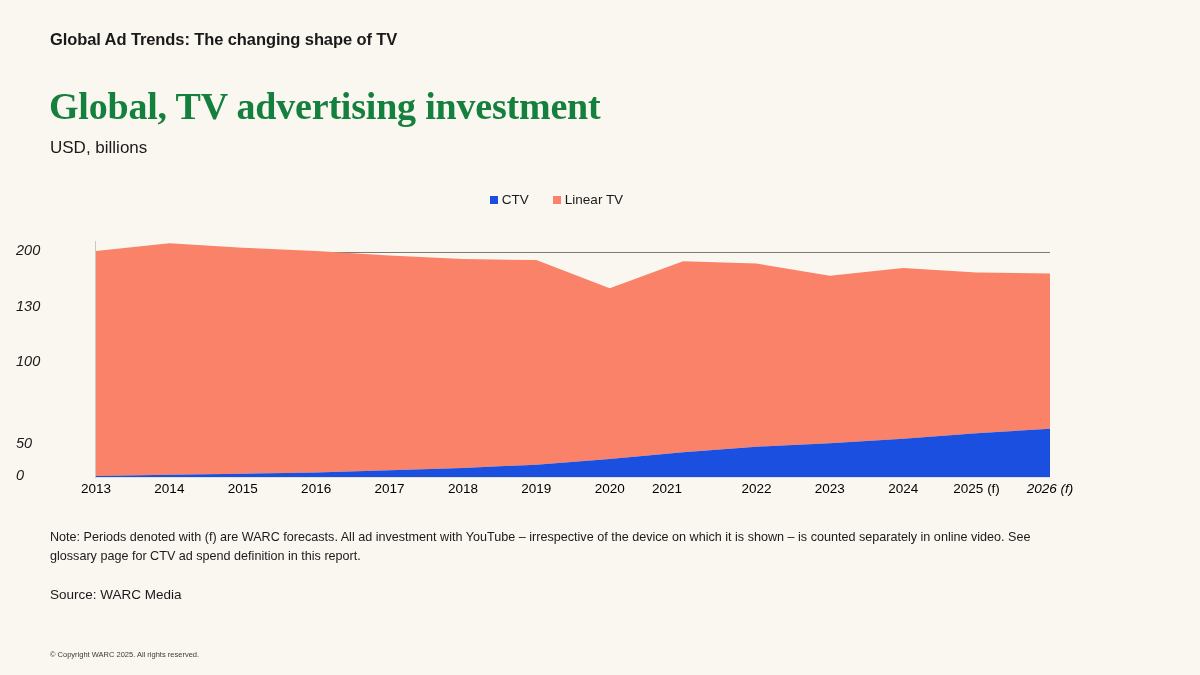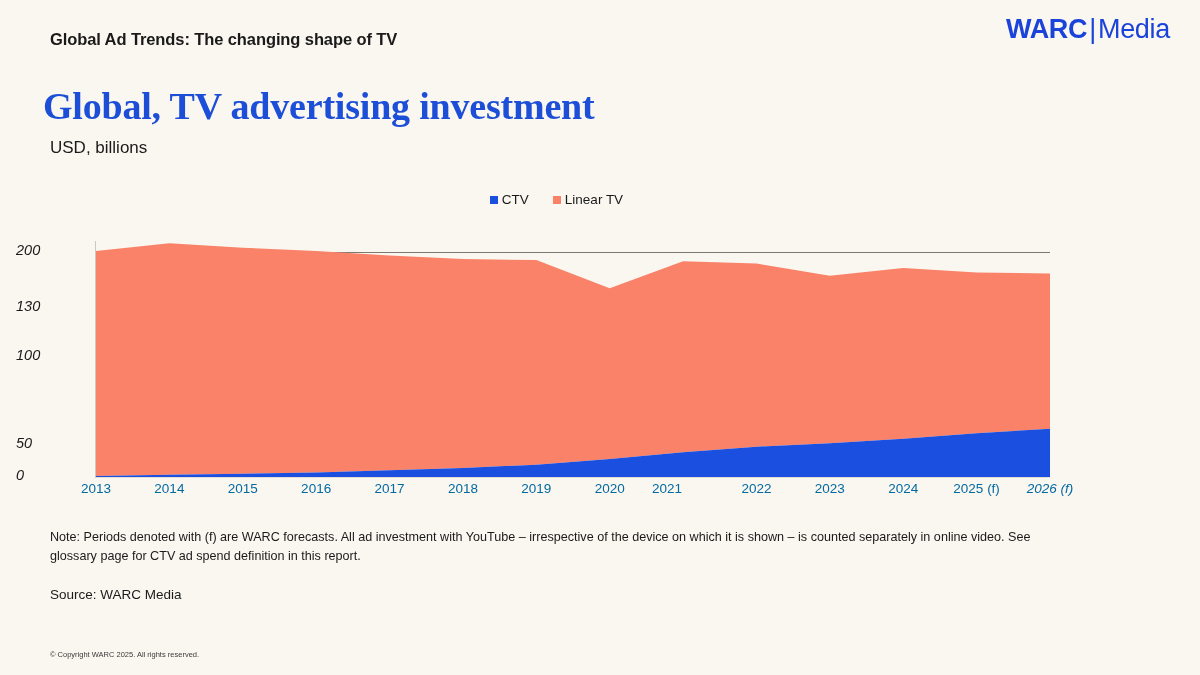--- a/index.html
+++ b/index.html
@@ -20,23 +20,23 @@
   .logo {
     position: absolute; right: 30px; top: 14px;
     font-size: 27px; color: #1a43dc; letter-spacing: -0.3px;
     white-space: nowrap;
   }
   .logo .warc { font-weight: bold; }
   .logo .sep  { font-weight: 400; padding: 0 2px; }
   .logo .media { font-weight: 400; }
 
   .title {
-    position: absolute; left: 43px; top: 84px;
+    position: absolute; left: 49px; top: 84px;
     font-family: "Liberation Serif", serif;
-    font-size: 38px; font-weight: bold; color: #1d4ed8;
+    font-size: 38px; font-weight: bold; color: #15803d;
     letter-spacing: -0.2px;
   }
   .subtitle {
     position: absolute; left: 50px; top: 138px;
     font-size: 17px; color: #1a1a1a;
   }
 
   
   .legend {
     position: absolute; left: 0; top: 192px; width: 1113px;
@@ -64,21 +64,21 @@
   .y-axis-line {
     position: absolute; left: 95px; top: 16px; width: 1px; height: 237px;
     background: #cfc9bd;
   }
   svg.areas { position: absolute; left: 0; top: 0; width: 954px; height: 236px; display: block; }
   .x-labels {
     position: absolute; left: 96px; top: 256px; width: 954px; height: 22px;
   }
   .x-label {
     position: absolute; transform: translateX(-50%);
-    font-size: 13.5px; color: #0369a1; white-space: nowrap; top: 0;
+    font-size: 13.5px; color: #000000; white-space: nowrap; top: 0;
   }
 
   
   .note {
     position: absolute; left: 50px; top: 528px; width: 1030px;
     font-size: 12.6px; line-height: 1.5; color: #1a1a1a;
   }
   .source {
     position: absolute; left: 50px; top: 575px;
     font-size: 13.5px; color: #1a1a1a; margin-top: 12px;
@@ -88,23 +88,20 @@
     font-size: 7.5px; color: #3a3a3a;
   }
 </style>
 </head>
 <body>
 
 <div class="page">
 
   <div class="kicker">Global Ad Trends: The changing shape of TV</div>
 
-  <div class="logo">
-    <span class="warc">WARC</span><span class="sep">|</span><span class="media">Media</span>
-  </div>
 
   <div class="title">Global, TV advertising investment</div>
   <div class="subtitle">USD, billions</div>
 
   <div class="legend">
     <div class="legend-item">
       <span class="legend-swatch" id="sw0" style="background: rgb(26, 79, 224);"></span>
       <span class="legend-label">CTV</span>
     </div>
     <div class="legend-item">
@@ -118,21 +115,21 @@
     <div id="ygrid">
         <div class="gridline" style="top: 252px; left: 96px; width: 954px;"></div>
         <div class="gridline" style="top: 195.81px; left: 96px; width: 954px;"></div>
         <div class="gridline" style="top: 139.619px; left: 96px; width: 954px;"></div>
         <div class="gridline" style="top: 83.4286px; left: 96px; width: 954px;"></div>
         <div class="gridline top" style="top: 27.2381px; left: 96px; width: 954px;"></div>
       </div>
     <div id="yticks">
         <div class="y-tick" style="top: 242px;">0</div>
         <div class="y-tick" style="top: 185.81px; margin-top: 24px;">50</div>
-        <div class="y-tick" style="top: 122px;">100</div>
+        <div class="y-tick" style="top: 128px;">100</div>
         <div class="y-tick" style="top: 73.4286px;">130</div>
         <div class="y-tick" style="top: 17.2381px;">200</div>
       </div>
     <div class="plot">
       <svg class="areas" id="areas" viewBox="0 0 954 236" preserveAspectRatio="none">
           <path d="M 0.00 10.11 L 73.38 2.25 L 146.77 6.74 L 220.15 10.11 L 293.54 14.61 L 366.92 17.98 L 440.31 19.10 L 513.69 47.20 L 587.08 20.23 L 660.46 22.48 L 733.85 34.84 L 807.23 26.97 L 880.62 31.47 L 954.00 32.59 L 954.00 187.68 L 880.62 192.17 L 807.23 197.79 L 733.85 202.29 L 660.46 205.66 L 587.08 211.28 L 513.69 218.02 L 440.31 223.64 L 366.92 227.01 L 293.54 229.26 L 220.15 231.50 L 146.77 232.63 L 73.38 233.75 L 0.00 234.88 Z" fill="#fa8268"></path>
           <path d="M 0.00 234.88 L 73.38 233.75 L 146.77 232.63 L 220.15 231.50 L 293.54 229.26 L 366.92 227.01 L 440.31 223.64 L 513.69 218.02 L 587.08 211.28 L 660.46 205.66 L 733.85 202.29 L 807.23 197.79 L 880.62 192.17 L 954.00 187.68 L 954.00 236.00 L 880.62 236.00 L 807.23 236.00 L 733.85 236.00 L 660.46 236.00 L 587.08 236.00 L 513.69 236.00 L 440.31 236.00 L 366.92 236.00 L 293.54 236.00 L 220.15 236.00 L 146.77 236.00 L 73.38 236.00 L 0.00 236.00 Z" fill="#1a4fe0"></path>
         </svg>
     </div>
     <div class="x-labels" id="xlabels">

